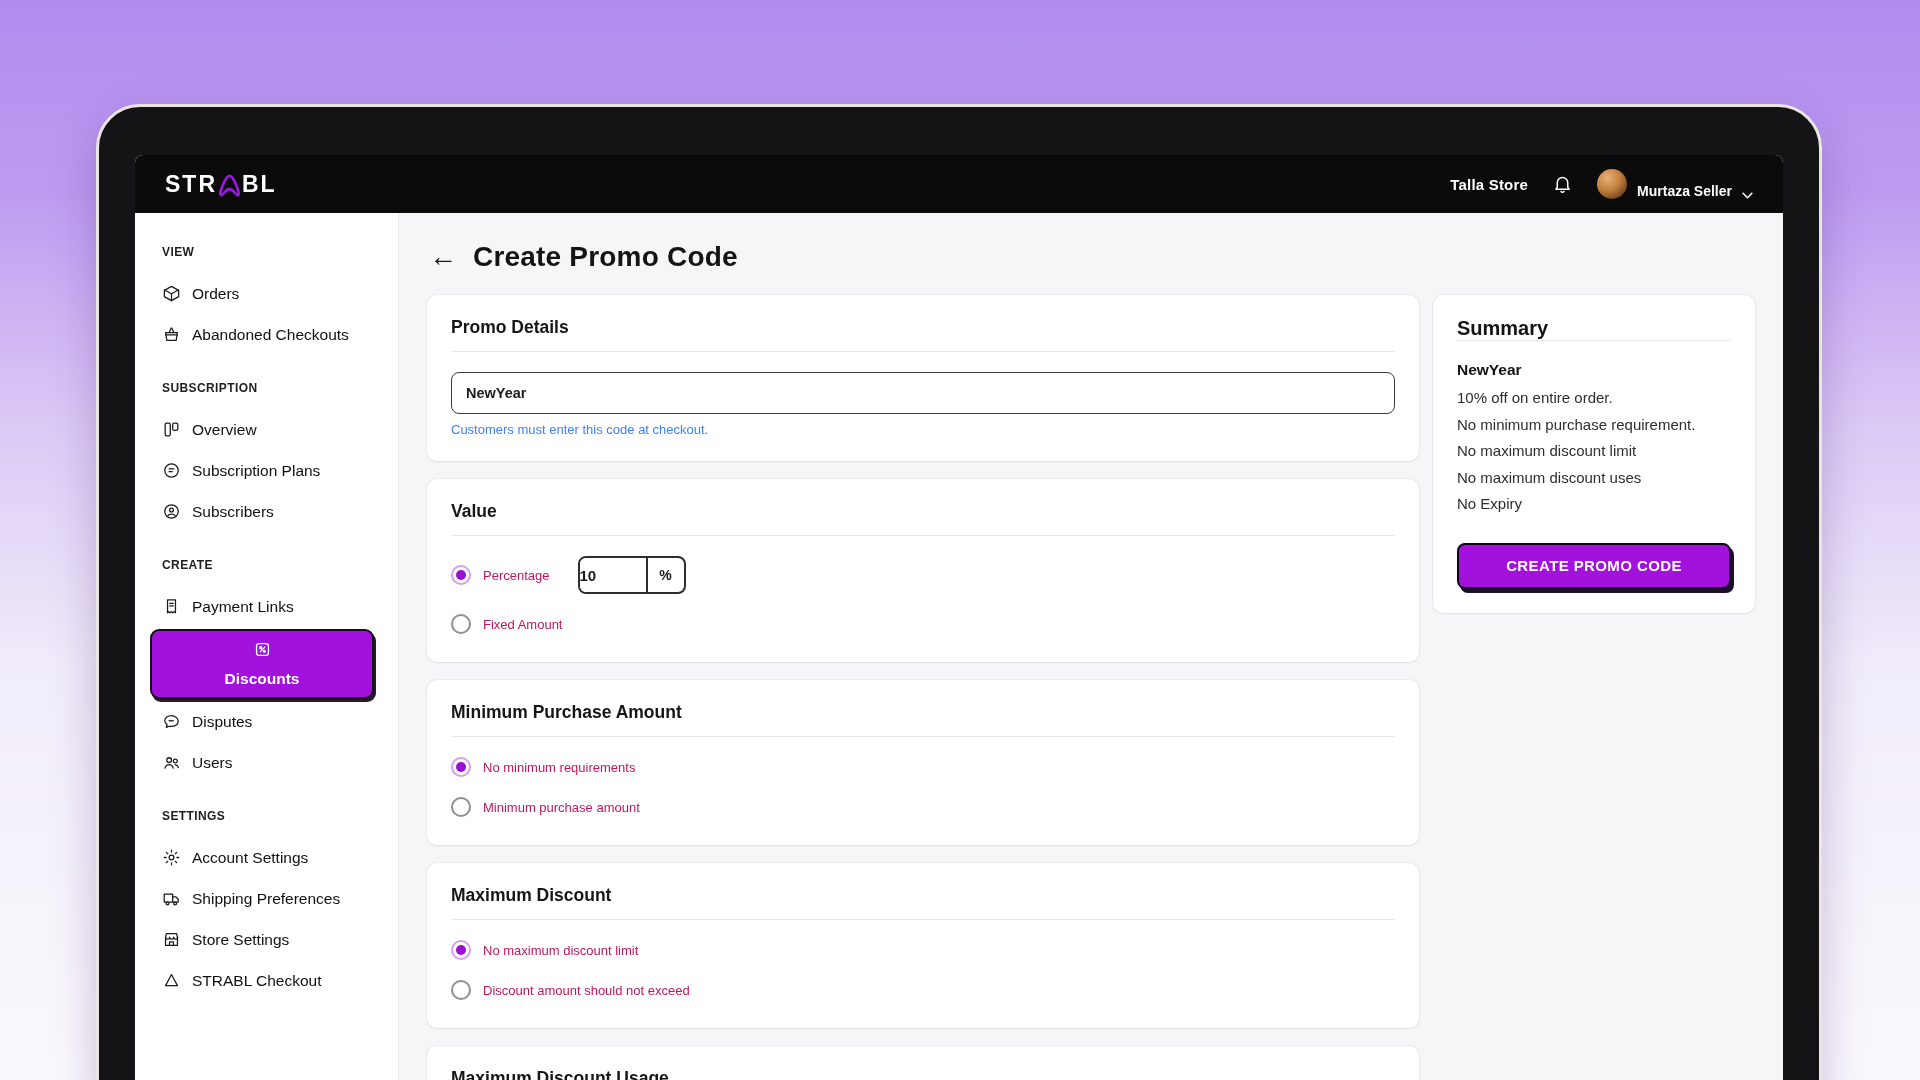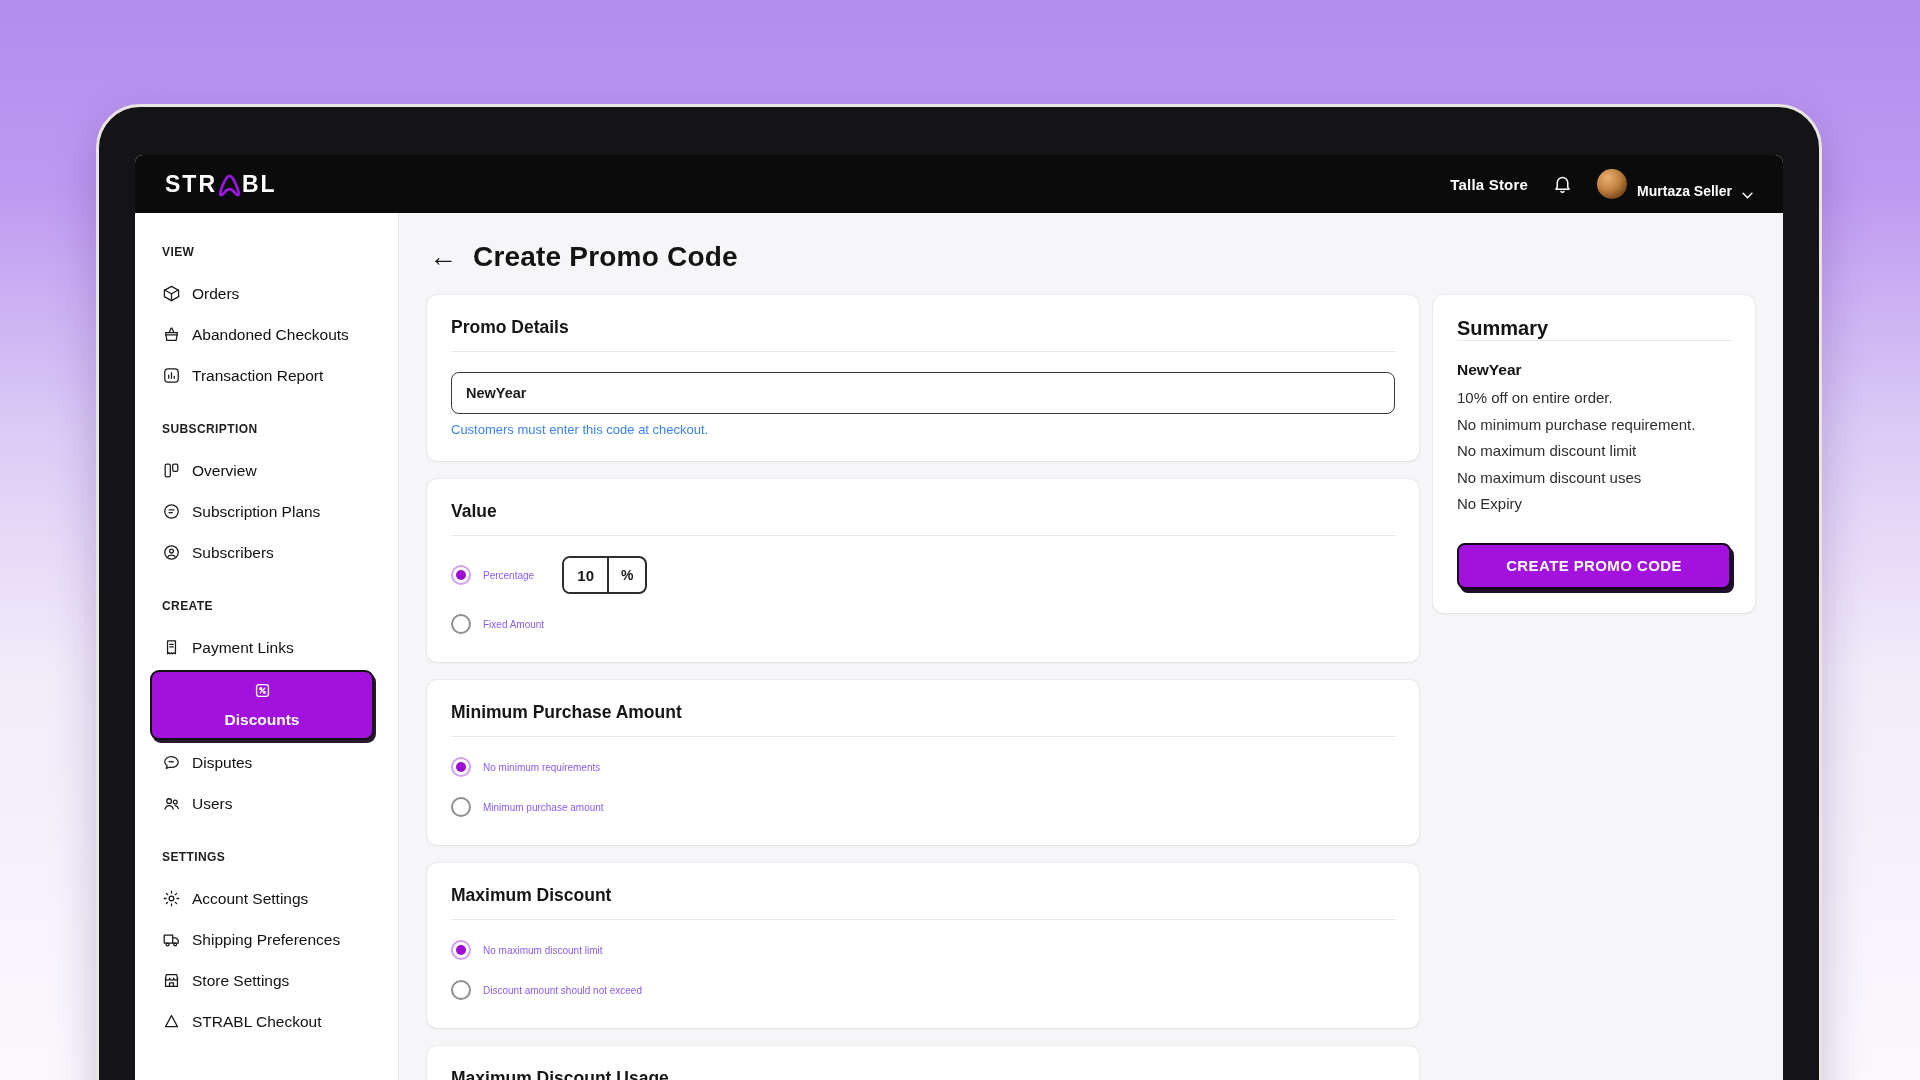--- a/index.html
+++ b/index.html
@@ -64,25 +64,25 @@
                  font-family:"Liberation Sans",sans-serif; outline:none; background:#fff; }
   .helper { font-size:13px; color:#3b82f6; margin-top:8px; }
 
   .radio-row { display:flex; align-items:center; gap:12px; margin-bottom:20px; }
   .radio-row:last-child { margin-bottom:4px; }
   .radio { width:20px; height:20px; border-radius:50%; position:relative; flex:0 0 auto; cursor:pointer; background:#fff; }
   .radio.selected { border:2px solid #D2A0EF; }
   .radio.selected::after { content:""; position:absolute; left:50%; top:50%; width:10px; height:10px;
                            transform:translate(-50%,-50%); border-radius:50%; background:#9B0ED2; }
   .radio.unselected { border:2px solid #8F8F8F; }
-  .radio-label { font-size:10px; color:#8b5cf6; }
+  .radio-label { font-size:13px; color:#be185d; }
 
   .value-box { display:inline-flex; align-items:stretch; margin-left:16px; height:38px;
                border:2px solid #2E2E2E; border-radius:8px; overflow:hidden; background:#fff; }
-  .value-num { width:43px; border:none; outline:none; text-align:center; font-size:15px; font-weight:600;
+  .value-num { width:66px; border:none; outline:none; text-align:left; font-size:15px; font-weight:600;
                color:#1a1a1a; font-family:"Liberation Sans",sans-serif; }
   .value-sep { width:2px; background:#2E2E2E; }
   .value-suffix { width:36px; display:flex; align-items:center; justify-content:center;
                   font-size:14px; font-weight:600; color:#1a1a1a; }
 
   
   .summary-heading { font-size:20px; font-weight:700; color:#141414; }
   .summary-code { font-size:15.5px; font-weight:700; color:#121212; margin-bottom:9px; }
   .summary-line { font-size:15px; color:#2E2E2E; margin-bottom:7px; line-height:1.3; }
   .cta-btn { margin-top:22px; width:100%; height:46px; background:#A312DC; color:#fff;
@@ -147,29 +147,20 @@
           <div class="nav-item">
             <span class="icon">
               <svg width="19" height="19" viewBox="0 0 24 24" fill="none" stroke="#1b1b1b" stroke-width="1.6" stroke-linecap="round" stroke-linejoin="round">
                 <path d="M4.5 9.5h15l-1.6 10h-11.8z"></path>
                   <path d="M9 9.5 11.5 4M15 9.5 12.5 4"></path>
                   <path d="M4.5 12.5h15"></path>
               </svg>
               </span>
             <span>Abandoned Checkouts</span>
           </div>
-          <div class="nav-item">
-            <span class="icon">
-              <svg width="19" height="19" viewBox="0 0 24 24" fill="none" stroke="#1b1b1b" stroke-width="1.6" stroke-linecap="round" stroke-linejoin="round">
-                <rect x="3.5" y="3.5" width="17" height="17" rx="4"></rect>
-                  <path d="M8.5 15.5v-4M12 15.5v-7M15.5 15.5v-2.5"></path>
-              </svg>
-              </span>
-            <span>Transaction Report</span>
-          </div>
         </div>
 
         <div class="nav-section">
           <div class="nav-title">SUBSCRIPTION</div>
           <div class="nav-item">
             <span class="icon">
               <svg width="19" height="19" viewBox="0 0 24 24" fill="none" stroke="#1b1b1b" stroke-width="1.6" stroke-linejoin="round">
                 <rect x="4" y="4" width="6.5" height="16" rx="2"></rect>
                   <rect x="13.5" y="4" width="6.5" height="9" rx="2"></rect>
               </svg>

